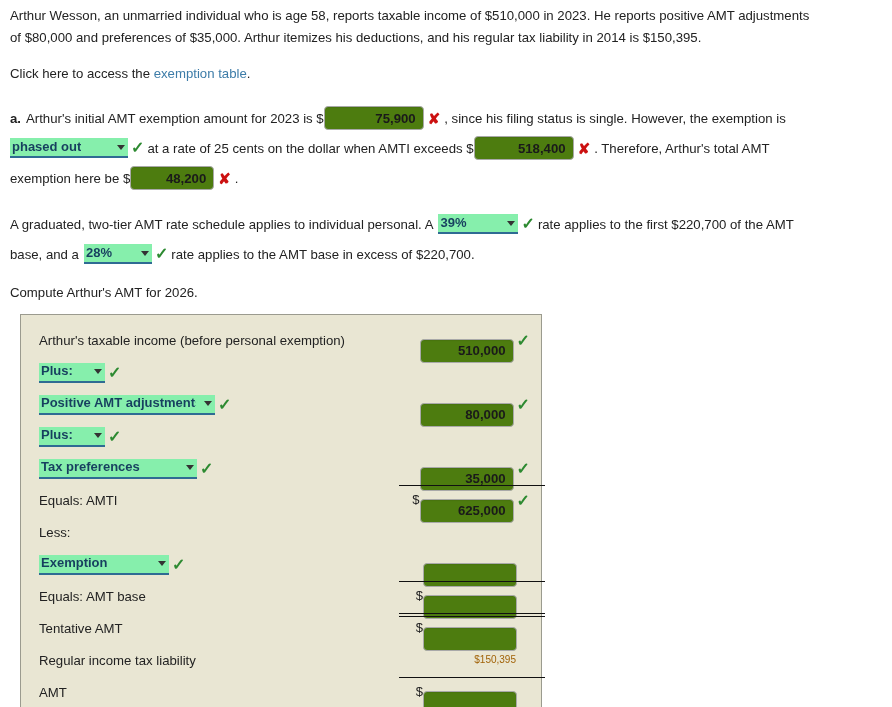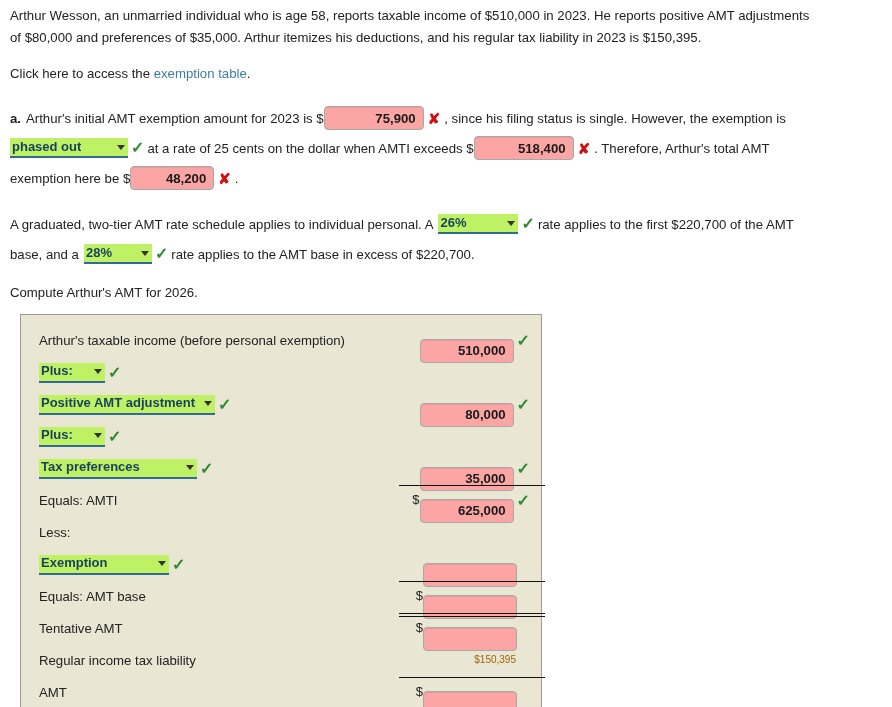--- a/index.html
+++ b/index.html
@@ -49,21 +49,21 @@
     white-space: nowrap;
   }
   .qlabel-a { font-weight: bold; margin-right: 5px; }
 
   
   .tinput {
     display: inline-block;
     box-sizing: border-box;
     border: 1px solid #a9a9a9;
     border-radius: 4px;
-    background: #fca5a5;
+    background: #4d7c0f;
     text-align: right;
     font-family: "Liberation Sans", sans-serif;
     font-weight: bold;
     font-size: 13.2px;
     color: #1a1a1a;
     padding: 3px 7px 3px 4px;
     box-shadow: inset 0 1px 1px rgba(0,0,0,0.07);
     vertical-align: middle;
     outline: none;
   }
@@ -91,21 +91,21 @@
   .mark-ok   { color: #2d8a31; font-size: 16px; margin: 0 3px; }
   .mark-bad  { color: #cc1111; font-size: 15px; margin: 0 4px; }
   .mark-slot { display: inline-block; width: 16px; }
 
   
   .ddl {
     display: inline-flex;
     align-items: center;
     justify-content: space-between;
     box-sizing: border-box;
-    background: #bef264;
+    background: #86efac;
     border: none;
     border-bottom: 2px solid #2f6b93;
     color: #173f5f;
     font-family: "Liberation Sans", sans-serif;
     font-weight: bold;
     font-size: 13px;
     height: 20px;
     padding: 0 3px 0 2px;
     cursor: pointer;
     vertical-align: middle;
@@ -198,21 +198,21 @@
 
   .rule-wrap { position: relative; height: 0; }
 </style>
 </head>
 <body>
 
 <div class="page">
 
   <div class="para">
     <span class="para-line">Arthur Wesson, an unmarried individual who is age 58, reports taxable income of $510,000 in 2023. He reports positive AMT adjustments</span>
-    <span class="para-line">of $80,000 and preferences of $35,000. Arthur itemizes his deductions, and his regular tax liability in 2023 is $150,395.</span>
+    <span class="para-line">of $80,000 and preferences of $35,000. Arthur itemizes his deductions, and his regular tax liability in 2014 is $150,395.</span>
   </div>
 
   <div class="spacer-sm"></div>
 
   <div class="para">
     <span>Click here to access the </span><a class="link" href="#">exemption table</a><span>.</span>
   </div>
 
   <div class="spacer-md"></div>
 
@@ -248,21 +248,21 @@
   </div>
 
   <div class="spacer-sm"></div>
 
   <div class="qblock">
 
     <div class="qline">
       <span>A graduated, two-tier AMT rate schedule applies to individual personal. A</span>
       <span style="width:5px"></span>
       <span class="ddl w-rate">
-        <span class="ddl-text">26%</span>
+        <span class="ddl-text">39%</span>
         <span class="caret"></span>
       </span>
       <span class="mark mark-ok">✓</span>
       <span>rate applies to the first $220,700 of the AMT</span>
     </div>
 
     <div class="qline">
       <span>base, and a</span>
       <span style="width:5px"></span>
       <span class="ddl w-rate2">

